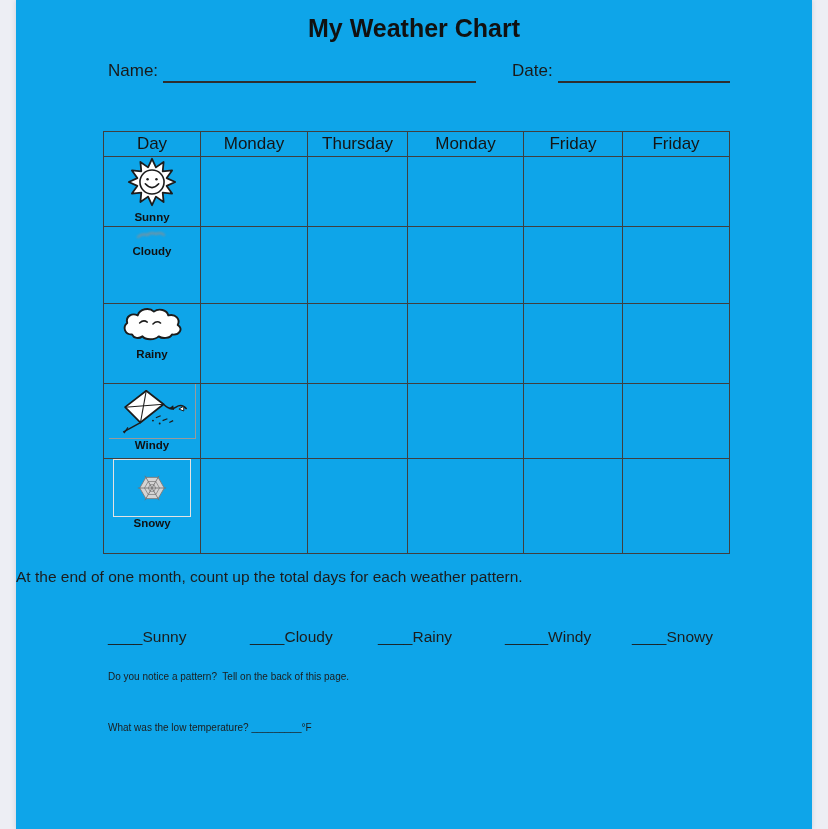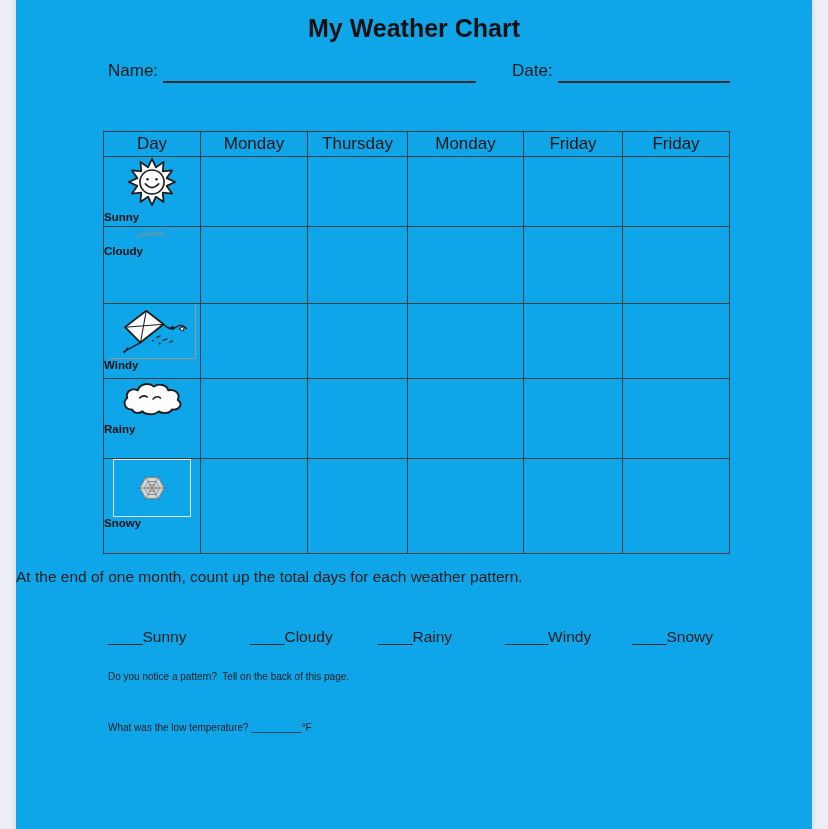--- a/index.html
+++ b/index.html
@@ -45,21 +45,21 @@
     border:1.4px solid #3f3f3f;
     padding:0;margin:0;
   }
   table.weather th{
     font-size:17px;font-weight:400;
     height:24px;text-align:center;color:#151515;
   }
   th.day-header{text-align:left;padding-left:5px;}
   td.icon-cell{vertical-align:top;}
   .cell-wrap{
-    display:flex;flex-direction:column;
+    display:flex;flex-direction:column;align-items:center;
     justify-content:space-between;height:100%;
   }
   .icon-area{flex:1;display:flex;align-items:center;justify-content:center;}
   .row-label{
     font-weight:700;font-size:11.5px;color:#111;
     padding-bottom:2px;line-height:13px;
   }
   .img-box{
     width:86px;height:54px;
     border-right:1.5px solid #9a9a9a;
@@ -159,20 +159,42 @@
           <div class="row-label">Cloudy</div>
         </div>
       </td>
       <td></td>
       <td></td>
       <td></td>
       <td></td>
       <td></td>
     </tr>
 
+    <tr style="height:80px">
+      <td class="icon-cell">
+        <div class="cell-wrap">
+          <div class="icon-area">
+            <span>
+              <svg width="64" height="40" viewBox="0 0 66 42">
+                <path d="M12,32 C4,32 2,24 7,20 C5,13 12,9 18,12 C20,5 30,3 35,8 C40,4 49,6 50,12 C58,10 63,16 60,22 C66,26 62,33 54,32 C52,36 44,37 40,34 C36,38 26,38 23,34 C19,37 14,36 12,32 Z" fill="#ffffff" stroke="#1c1c1c" stroke-width="2" stroke-linejoin="round"></path>
+                <path d="M20,20 q4,-4 8,-1" fill="none" stroke="#1c1c1c" stroke-width="1.6" stroke-linecap="round"></path>
+                <path d="M34,21 q4,-4 8,-1" fill="none" stroke="#1c1c1c" stroke-width="1.6" stroke-linecap="round"></path>
+              </svg>
+            </span>
+          </div>
+          <div class="row-label">Rainy</div>
+        </div>
+      </td>
+      <td></td>
+      <td></td>
+      <td></td>
+      <td></td>
+      <td></td>
+    </tr>
+
     <tr style="height:75px">
       <td class="icon-cell">
         <div class="cell-wrap">
           <div class="icon-area">
             <div class="img-box">
               <svg width="78" height="50" viewBox="0 0 80 52">
                 <polygon points="12,22 34,5 52,19 28,38" fill="#ffffff" stroke="#1c1c1c" stroke-width="1.8" stroke-linejoin="round"></polygon>
                 <line x1="12" y1="22" x2="52" y2="19" stroke="#1c1c1c" stroke-width="1.1"></line>
                 <line x1="34" y1="5" x2="28" y2="38" stroke="#1c1c1c" stroke-width="1.1"></line>
                 <path d="M28,38 L10,48" stroke="#1c1c1c" stroke-width="1.5" fill="none"></path>
@@ -189,42 +211,20 @@
           <div class="row-label">Windy</div>
         </div>
       </td>
       <td></td>
       <td></td>
       <td></td>
       <td></td>
       <td></td>
     </tr>
 
-    <tr style="height:80px">
-      <td class="icon-cell">
-        <div class="cell-wrap">
-          <div class="icon-area">
-            <span>
-              <svg width="64" height="40" viewBox="0 0 66 42">
-                <path d="M12,32 C4,32 2,24 7,20 C5,13 12,9 18,12 C20,5 30,3 35,8 C40,4 49,6 50,12 C58,10 63,16 60,22 C66,26 62,33 54,32 C52,36 44,37 40,34 C36,38 26,38 23,34 C19,37 14,36 12,32 Z" fill="#ffffff" stroke="#1c1c1c" stroke-width="2" stroke-linejoin="round"></path>
-                <path d="M20,20 q4,-4 8,-1" fill="none" stroke="#1c1c1c" stroke-width="1.6" stroke-linecap="round"></path>
-                <path d="M34,21 q4,-4 8,-1" fill="none" stroke="#1c1c1c" stroke-width="1.6" stroke-linecap="round"></path>
-              </svg>
-            </span>
-          </div>
-          <div class="row-label">Rainy</div>
-        </div>
-      </td>
-      <td></td>
-      <td></td>
-      <td></td>
-      <td></td>
-      <td></td>
-    </tr>
-
     <tr style="height:95px">
       <td class="icon-cell">
         <div class="cell-wrap">
           <div class="icon-area">
             <div class="snow-box">
               <svg width="32" height="32" viewBox="0 0 34 34">
                 <polygon points="30,17 23.5,28.3 10.5,28.3 4,17 10.5,5.7 23.5,5.7" fill="#d4d4d4" stroke="#7d7d7d" stroke-width="1"></polygon>
                 <polygon points="25,17 21,23.9 13,23.9 9,17 13,10.1 21,10.1" fill="none" stroke="#7d7d7d" stroke-width="0.8"></polygon>
                 <polygon points="21,17 19,20.5 15,20.5 13,17 15,13.5 19,13.5" fill="none" stroke="#7d7d7d" stroke-width="0.8"></polygon>
                 <g stroke="#707070" stroke-width="0.9">

